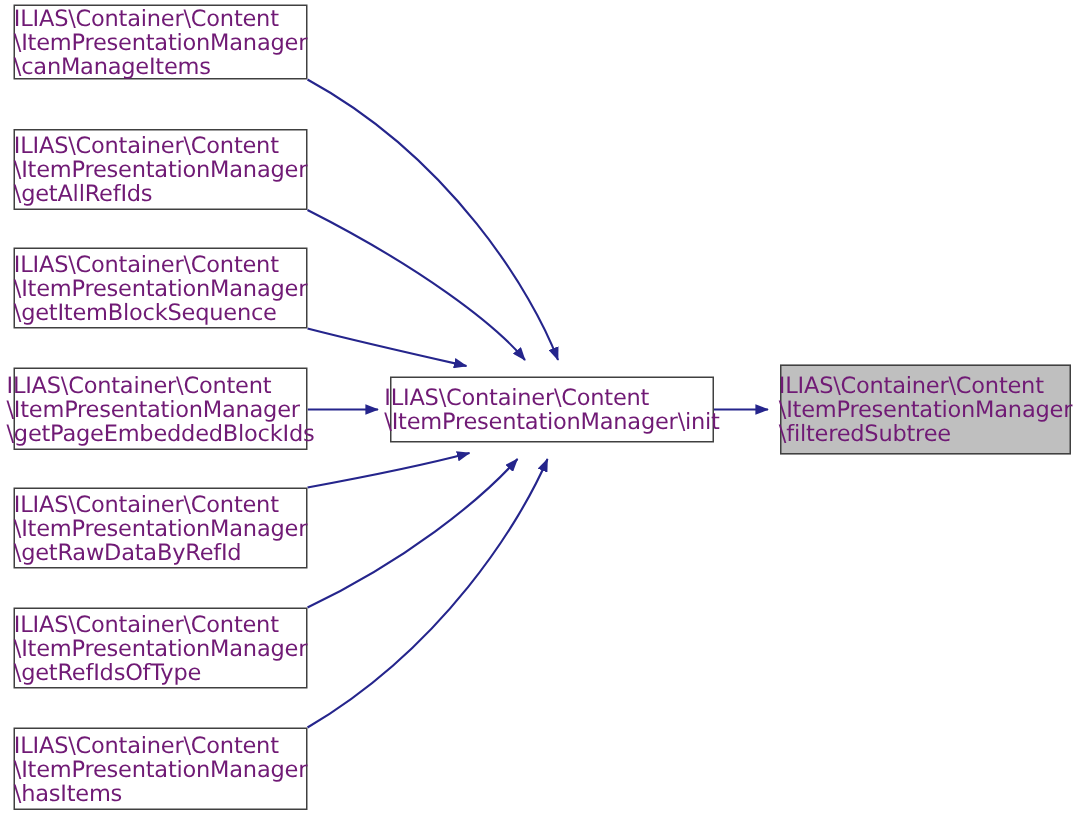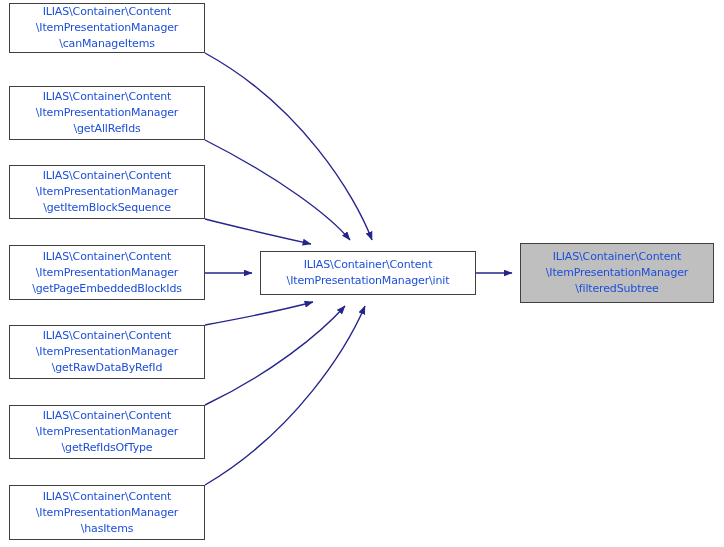--- a/index.html
+++ b/index.html
@@ -24,23 +24,22 @@
     pointer-events: none;
   }
   .node {
     position: absolute;
     box-sizing: border-box;
     border: 1px solid #404040;
     background: #ffffff;
     display: flex;
     align-items: center;
     justify-content: center;
-    text-align: center;
-    color: #1d4ed8;
-    font-size: 11px;
+    color: #701a75;
+    font-size: 15px;
     line-height: 16px;
     letter-spacing: -0.15px;
     white-space: pre-line;
     z-index: 2;
   }
   .node.highlight {
     background: #bfbfbf;
   }
   .node-label {
     display: block;

